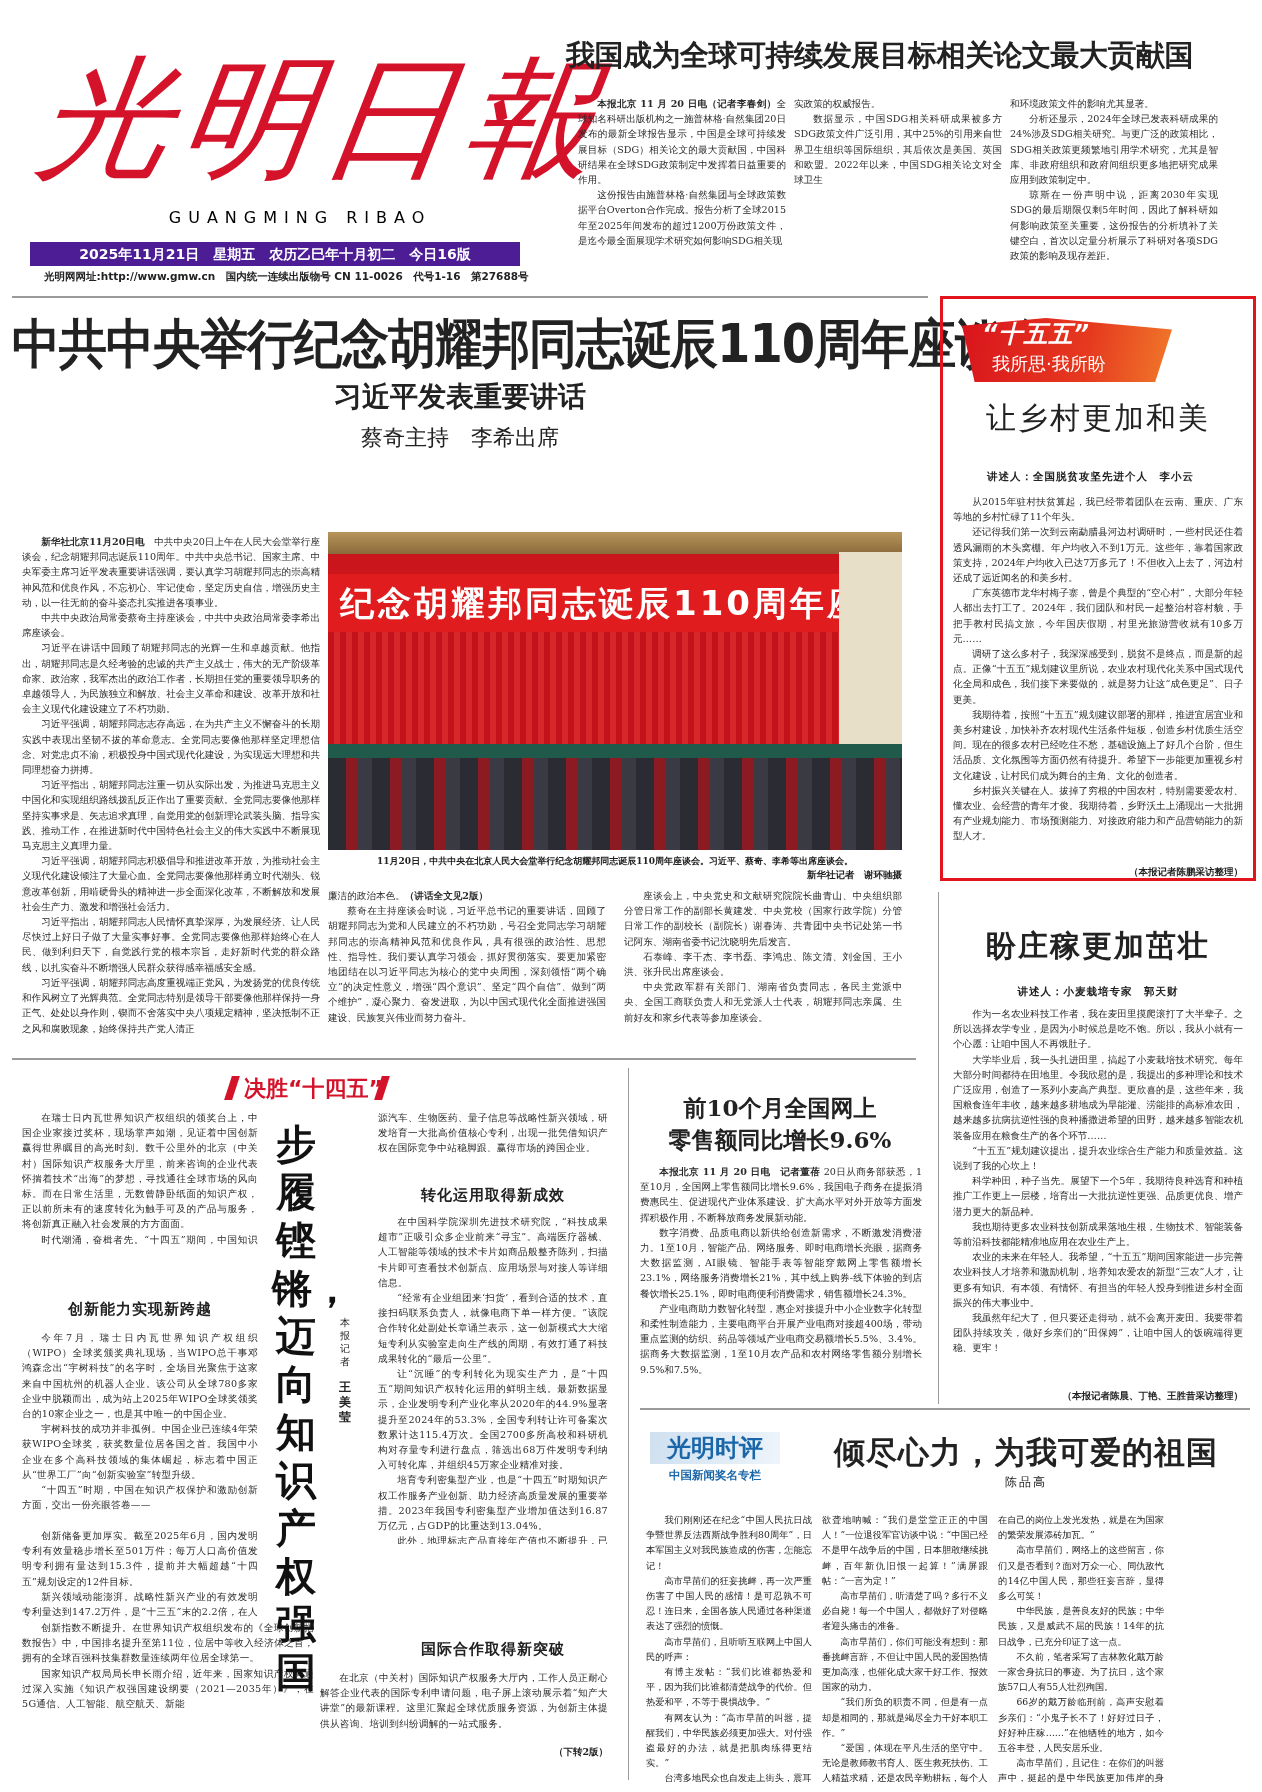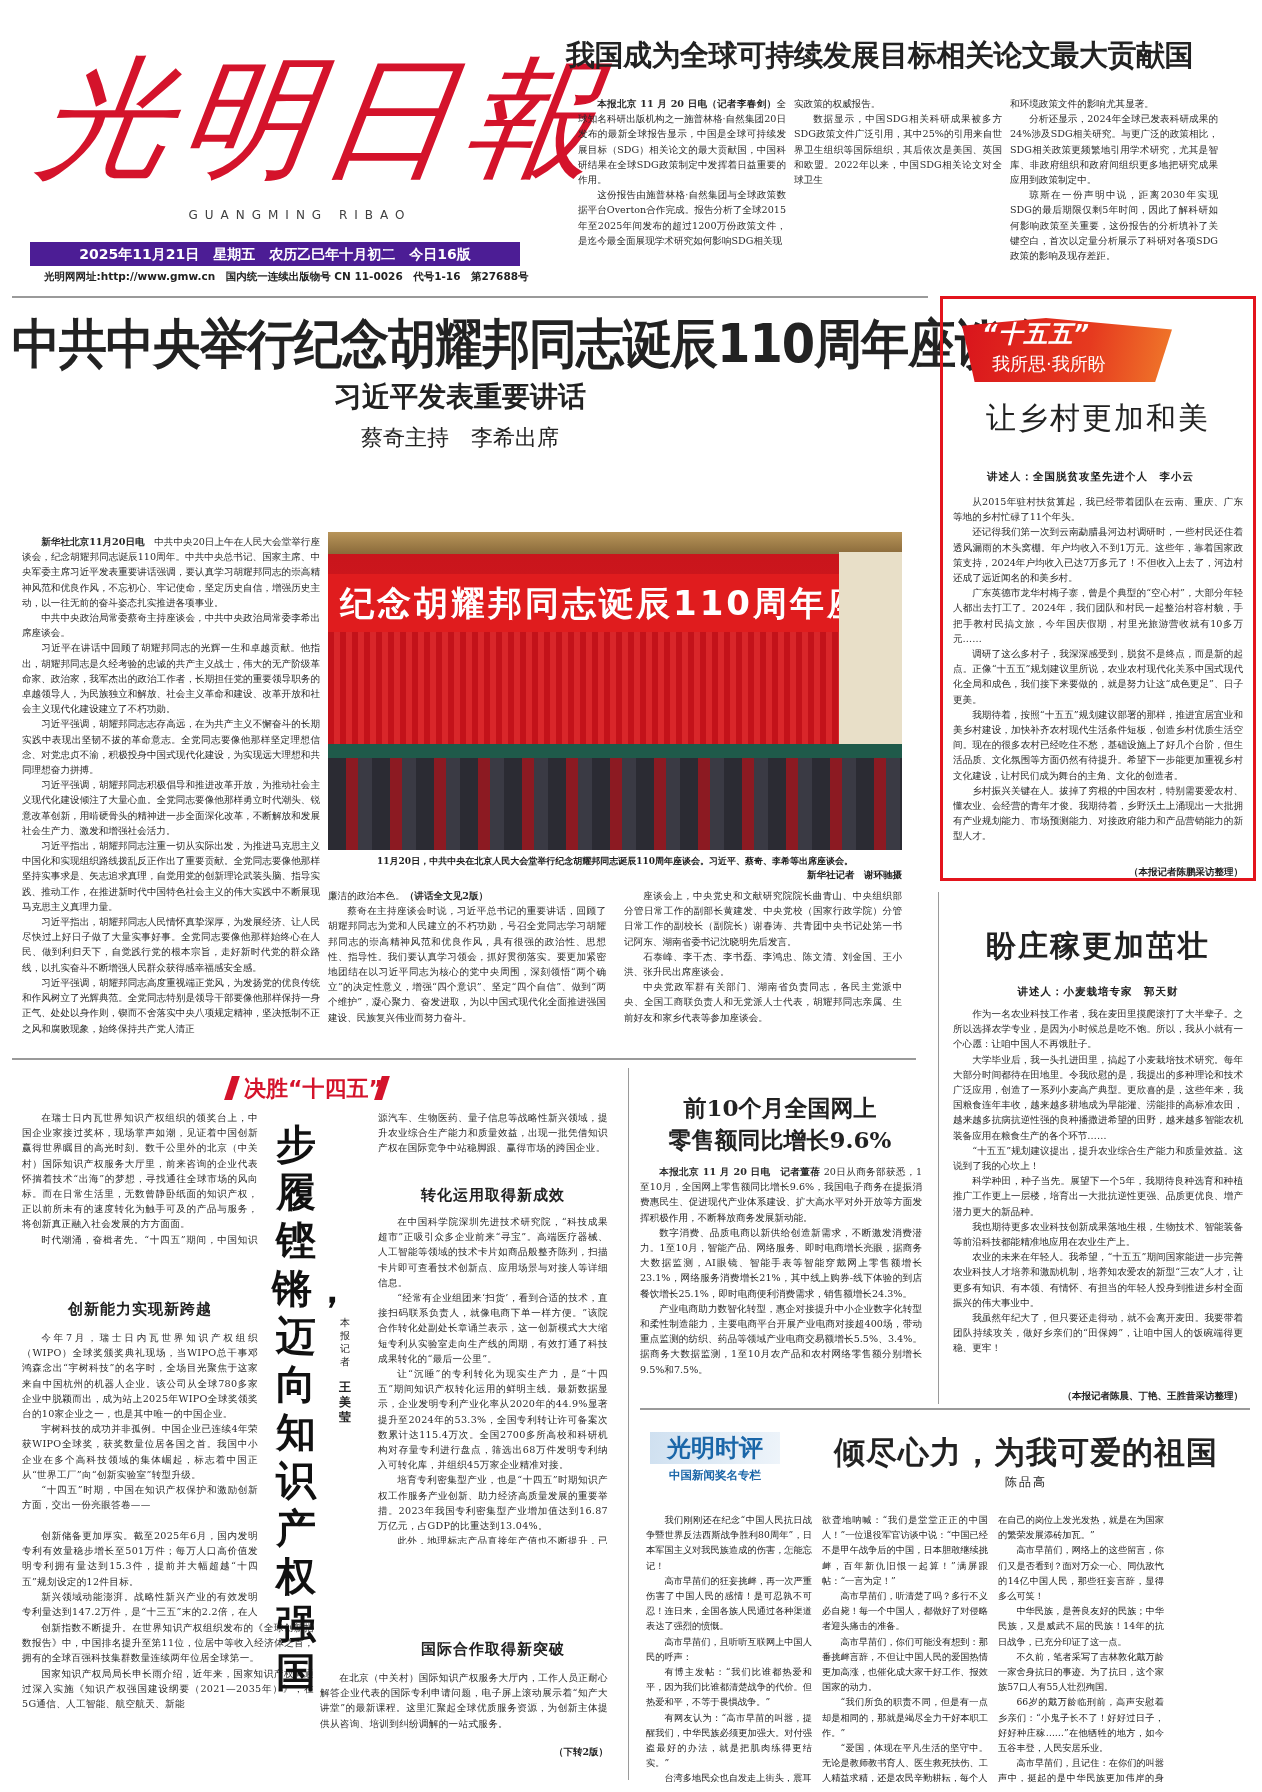--- a/index.html
+++ b/index.html
@@ -9,21 +9,21 @@
 .sans{font-family:"DejaVu Sans","Liberation Sans",sans-serif}
 .body-text{font-size:9.6px;line-height:15.2px;color:#2a2a2a;text-align:justify;overflow:hidden}
 .body-text p{text-indent:2em}
 .body-text p.noind{text-indent:0}
 .body-text b{font-weight:bold}
 .hr{position:absolute;height:2px;background:#9a9a9a}
 .vr{position:absolute;width:1px;background:#9a9a9a}
 
 .logo{left:40px;top:38px;width:480px;height:160px}
 .logo-text{font-family:"DejaVu Serif",serif;font-style:italic;font-size:132px;color:#d4132b;letter-spacing:10px;line-height:160px;transform:skewX(-8deg);white-space:nowrap}
-.pinyin{left:150px;top:208px;width:300px;text-align:center;font-size:12px;letter-spacing:7px;color:#404040}
+.pinyin{left:150px;top:208px;width:300px;text-align:center;font-size:16px;letter-spacing:7px;color:#000000}
 .datebar{left:30px;top:242px;width:490px;height:24px;background:#4c1d95;color:#fff;font-size:14px;font-weight:bold;text-align:center;line-height:24px;word-spacing:6px}
 .pubinfo{left:44px;top:270px;width:520px;font-size:10.5px;font-weight:bold;color:#222;white-space:nowrap}
 .top-head{left:566px;top:36px;width:690px;font-size:29px;font-weight:bold;white-space:nowrap;letter-spacing:-.5px}
 
 .main-head{left:12px;top:312px;width:896px;text-align:center;font-size:48px;font-weight:bold;letter-spacing:-1px;white-space:nowrap;font-family:"DejaVu Sans",sans-serif;transform:scaleY(1.1)}
 .sub-head{left:12px;top:378px;width:896px;text-align:center;font-size:28px;font-weight:bold;font-family:"DejaVu Sans",sans-serif}
 .sub-head2{left:12px;top:423px;width:896px;text-align:center;font-size:22px;font-family:"DejaVu Sans",sans-serif;word-spacing:14px}
 .photo{left:328px;top:532px;width:574px;height:318px;background:linear-gradient(#c8141c 0%,#d21a1d 45%,#2a4d45 55%,#2c2c34 70%,#5a2028 100%);overflow:hidden}
 .photo .valance{position:absolute;left:0;top:0;width:100%;height:22px;background:linear-gradient(#b8955a,#8a6a3a)}
 .photo .banner{position:absolute;left:0;top:42px;width:89%;height:58px;background:#e01c1e;color:#fff;font-size:34px;font-weight:bold;line-height:58px;padding-left:12px;letter-spacing:3px;white-space:nowrap;font-family:"DejaVu Sans",sans-serif}
@@ -93,22 +93,22 @@
 
 <div class="abs main-head">中共中央举行纪念胡耀邦同志诞辰110周年座谈会</div>
 <div class="abs sub-head">习近平发表重要讲话</div>
 <div class="abs sub-head2">蔡奇主持　李希出席</div>
 
 <div class="abs body-text" style="left:22px;top:534px;width:298px;height:530px">
   <p><b>新华社北京11月20日电</b>　<span>中共中央20日上午在人民大会堂举行座谈会，纪念胡耀邦同志诞辰110周年。中共中央总书记、国家主席、中央军委主席习近平发表重要讲话强调，要认真学习胡耀邦同志的崇高精神风范和优良作风，不忘初心、牢记使命，坚定历史自信，增强历史主动，以一往无前的奋斗姿态扎实推进各项事业。</span></p>
   <p>中共中央政治局常委蔡奇主持座谈会，中共中央政治局常委李希出席座谈会。</p>
   <p>习近平在讲话中回顾了胡耀邦同志的光辉一生和卓越贡献。他指出，胡耀邦同志是久经考验的忠诚的共产主义战士，伟大的无产阶级革命家、政治家，我军杰出的政治工作者，长期担任党的重要领导职务的卓越领导人，为民族独立和解放、社会主义革命和建设、改革开放和社会主义现代化建设建立了不朽功勋。</p>
   <p>习近平强调，胡耀邦同志志存高远，在为共产主义不懈奋斗的长期实践中表现出坚韧不拔的革命意志。全党同志要像他那样坚定理想信念、对党忠贞不渝，积极投身中国式现代化建设，为实现远大理想和共同理想奋力拼搏。</p>
+  <p>习近平指出，胡耀邦同志注重一切从实际出发，为推进马克思主义中国化和实现组织路线拨乱反正作出了重要贡献。全党同志要像他那样坚持实事求是、矢志追求真理，自觉用党的创新理论武装头脑、指导实践、推动工作，在推进新时代中国特色社会主义的伟大实践中不断展现马克思主义真理力量。</p>
   <p>习近平强调，胡耀邦同志积极倡导和推进改革开放，为推动社会主义现代化建设倾注了大量心血。全党同志要像他那样勇立时代潮头、锐意改革创新，用啃硬骨头的精神进一步全面深化改革，不断解放和发展社会生产力、激发和增强社会活力。</p>
-  <p>习近平指出，胡耀邦同志注重一切从实际出发，为推进马克思主义中国化和实现组织路线拨乱反正作出了重要贡献。全党同志要像他那样坚持实事求是、矢志追求真理，自觉用党的创新理论武装头脑、指导实践、推动工作，在推进新时代中国特色社会主义的伟大实践中不断展现马克思主义真理力量。</p>
   <p>习近平指出，胡耀邦同志人民情怀真挚深厚，为发展经济、让人民尽快过上好日子做了大量实事好事。全党同志要像他那样始终心在人民、做到利归天下，自觉践行党的根本宗旨，走好新时代党的群众路线，以扎实奋斗不断增强人民群众获得感幸福感安全感。</p>
   <p>习近平强调，胡耀邦同志高度重视端正党风，为发扬党的优良传统和作风树立了光辉典范。全党同志特别是领导干部要像他那样保持一身正气、处处以身作则，锲而不舍落实中央八项规定精神，坚决抵制不正之风和腐败现象，始终保持共产党人清正</p>
 </div>
 
 <div class="abs photo">
   <div class="valance"></div>
   <div class="curtain"></div>
   <div class="banner">纪念胡耀邦同志诞辰110周年座谈会</div>
   <div class="pillar"></div>
   <div class="table"></div>
@@ -186,21 +186,21 @@
 <div class="abs body-text" style="left:22px;top:1620px;width:292px;height:170px;letter-spacing:.3px">
   <p>创新指数不断提升。在世界知识产权组织发布的《全球创新指数报告》中，中国排名提升至第11位，位居中等收入经济体之首，拥有的全球百强科技集群数量连续两年位居全球第一。</p>
   <p>国家知识产权局局长申长雨介绍，近年来，国家知识产权局通过深入实施《知识产权强国建设纲要（2021—2035年）》，在5G通信、人工智能、航空航天、新能</p>
 </div>
 
 <div class="abs vert-head">步履铿锵，迈向知识产权强国</div>
 <div class="abs byline-v">本报记者</div>
 <div class="abs byline-v2">王美莹</div>
 
 <div class="abs body-text" style="left:378px;top:1110px;width:230px;height:62px;letter-spacing:.3px">
-  <p class="noind">源汽车、生物医药、量子信息等战略性新兴领域，提升农业综合生产能力和质量效益，出现一批凭借知识产权在国际竞争中站稳脚跟、赢得市场的跨国企业。</p>
+  <p class="noind">源汽车、生物医药、量子信息等战略性新兴领域，研发培育一大批高价值核心专利，出现一批凭借知识产权在国际竞争中站稳脚跟、赢得市场的跨国企业。</p>
 </div>
 <div class="abs subhead-s" style="left:378px;top:1186px;width:230px">转化运用取得新成效</div>
 <div class="abs body-text" style="left:378px;top:1214px;width:230px;height:330px;letter-spacing:.3px">
   <p>在中国科学院深圳先进技术研究院，“科技成果超市”正吸引众多企业前来“寻宝”。高端医疗器械、人工智能等领域的技术卡片如商品般整齐陈列，扫描卡片即可查看技术创新点、应用场景与对接人等详细信息。</p>
   <p>“经常有企业组团来‘扫货’，看到合适的技术，直接扫码联系负责人，就像电商下单一样方便。”该院合作转化处副处长章诵兰表示，这一创新模式大大缩短专利从实验室走向生产线的周期，有效打通了科技成果转化的“最后一公里”。</p>
   <p>让“沉睡”的专利转化为现实生产力，是“十四五”期间知识产权转化运用的鲜明主线。最新数据显示，企业发明专利产业化率从2020年的44.9%显著提升至2024年的53.3%，全国专利转让许可备案次数累计达115.4万次。全国2700多所高校和科研机构对存量专利进行盘点，筛选出68万件发明专利纳入可转化库，并组织45万家企业精准对接。</p>
   <p>培育专利密集型产业，也是“十四五”时期知识产权工作服务产业创新、助力经济高质量发展的重要举措。2023年我国专利密集型产业增加值达到16.87万亿元，占GDP的比重达到13.04%。</p>
   <p>此外，地理标志产品直接年产值也不断提升，已超9600亿元，实现“五连增”。“不少曾经的‘土特产’，现在变成了增收致富的‘金名片’。”国家知识产权局副局长胡文辉说，目前已有110个中国地理标志产品在国外获得保护，保山小粒咖啡、贺兰山东麓葡萄酒等中国地理标志产品融入全球供应链。</p>
 </div>
 <div class="abs subhead-s" style="left:378px;top:1640px;width:230px">国际合作取得新突破</div>

